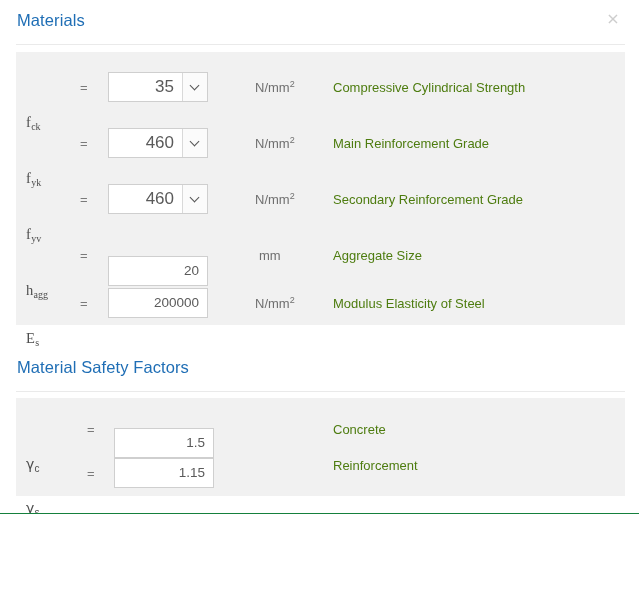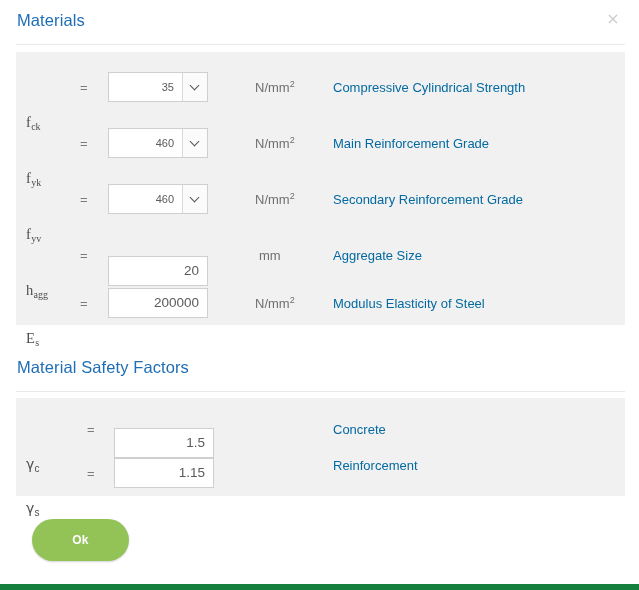--- a/index.html
+++ b/index.html
@@ -10,24 +10,24 @@
     width: 639px;
     height: 590px;
     background: #ffffff;
     font-family: "Liberation Sans", sans-serif;
     -webkit-font-smoothing: antialiased;
   }
 
   .dialog {
     position: relative;
     width: 639px;
-    height: 590px;
+    height: 514px;
     background: #ffffff;
     box-sizing: border-box;
-    border-bottom: 6px solid #15803d;
+    border-bottom: 1px solid #15803d;
     overflow: hidden;
   }
 
   
   .dialog-header {
     position: relative;
     height: 45px;
     padding: 0 16px;
     box-sizing: border-box;
   }
@@ -126,21 +126,21 @@
     border: 1px solid #cfcfcf;
     background: #fdfdfd;
     display: flex;
     cursor: pointer;
   }
   .ctrl-select .val {
     flex: 1 1 auto;
     background: #ffffff;
     border-right: 1px solid #d9d9d9;
     text-align: right;
-    font-size: 11px;
+    font-size: 17px;
     color: #5a5a5a;
     line-height: 28px;
     padding-right: 8px;
     box-sizing: border-box;
     overflow: hidden;
     white-space: nowrap;
   }
   .ctrl-select .arrow {
     flex: 0 0 24px;
     background: #fbfbfb;
@@ -186,21 +186,21 @@
   }
   .unit sup {
     font-size: 9px;
     vertical-align: baseline;
     position: relative;
     bottom: 5px;
   }
   .desc {
     position: absolute;
     font-size: 13px;
-    color: #0369a1;
+    color: #4d7c0f;
     white-space: nowrap;
   }
 
   
   .section-title {
     position: absolute;
     left: 17px;
     top: 358px;
     font-size: 16.5px;
     color: #1f6eb5;

